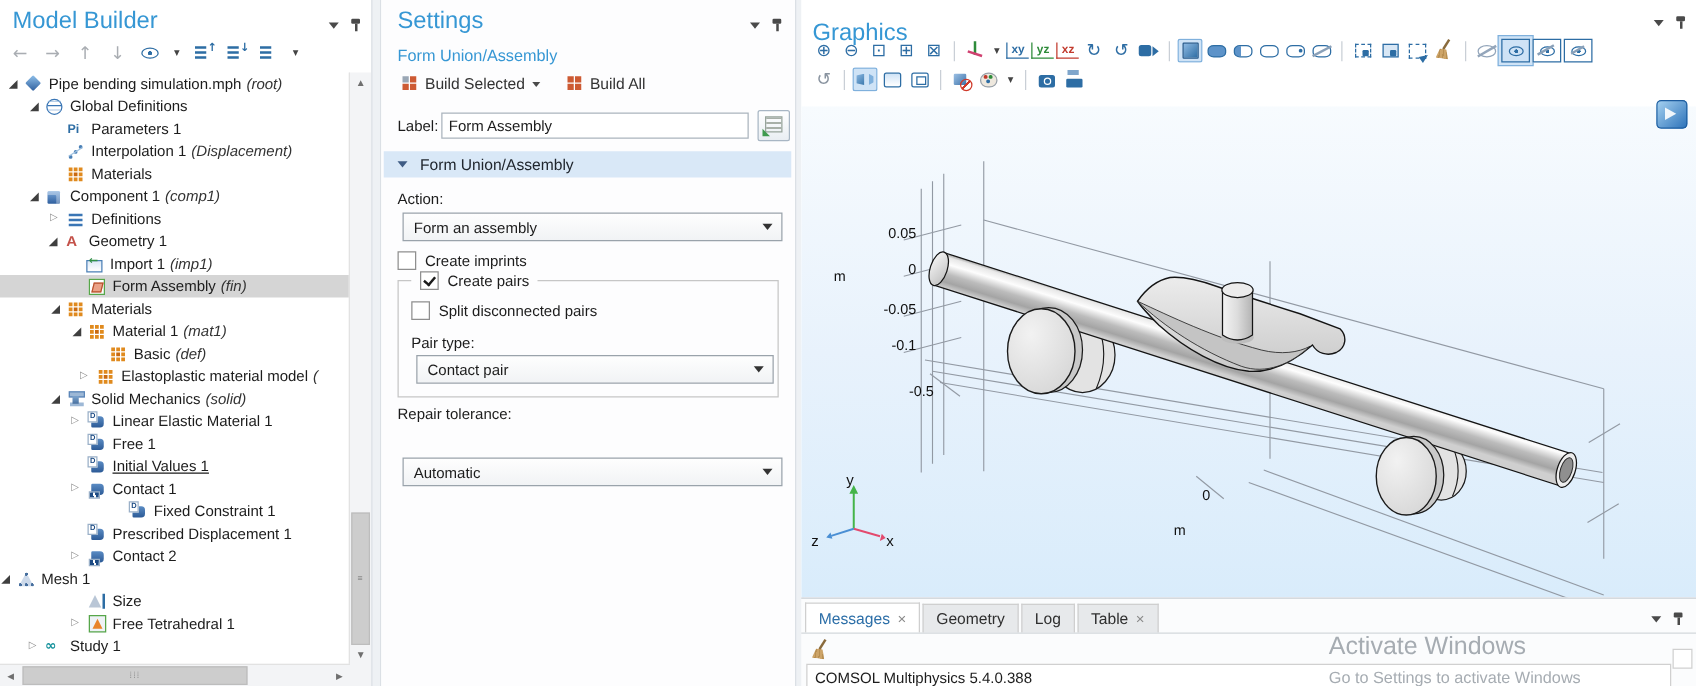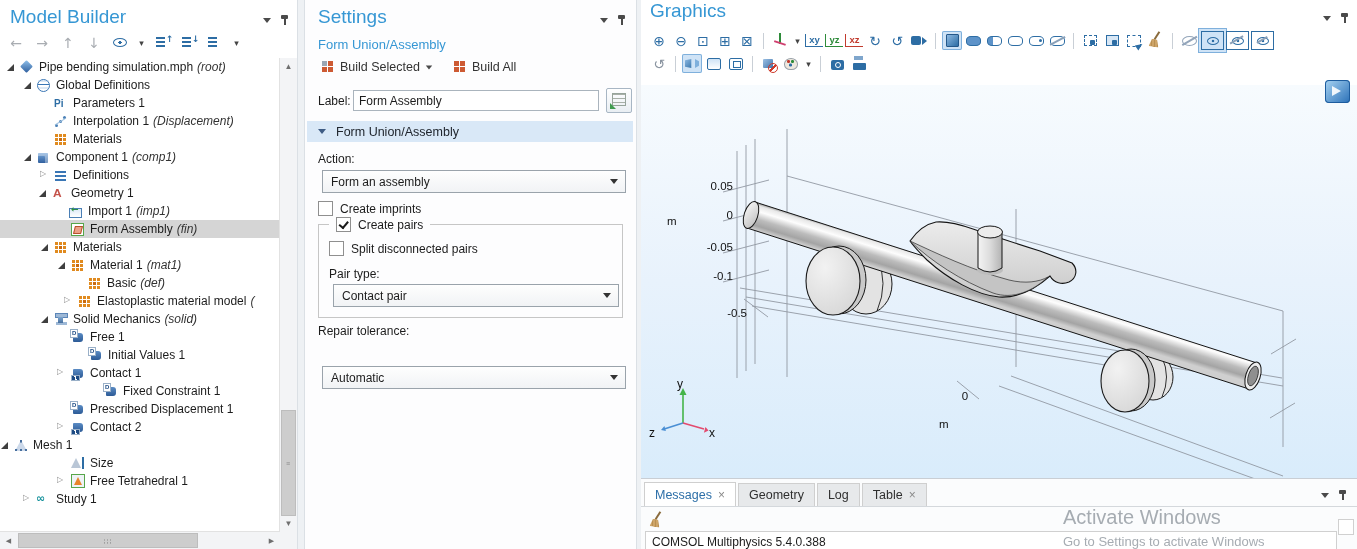--- a/index.html
+++ b/index.html
@@ -143,21 +143,21 @@
   .dropdown{position:relative;height:21px;border:1px solid #9aa3ab;background:linear-gradient(#fefefe,#f1f3f5);display:flex;align-items:center;padding:0 20px 0 8px;font-size:12px}
   .dropdown::after{content:"";position:absolute;right:7px;top:8px;border-left:4px solid transparent;border-right:4px solid transparent;border-top:5px solid #333}
   .cb{width:13px;height:13px;border:1px solid #8f8f8f;background:#fff;display:inline-block;position:relative;flex:none}
   .cb.on::before{content:"";position:absolute;left:2px;top:2.5px;width:7px;height:3.5px;border-left:2px solid #1b1b1b;border-bottom:2px solid #1b1b1b;transform:rotate(-50deg)}
   .cbrow{display:flex;align-items:center;gap:7px}
   .grp{left:13px;top:224px;width:303px;height:92px;border:1px solid #c6c6c6}
   .grp-legend{position:absolute;left:10px;top:-8px;background:#fdfdfe;padding:0 7px}
 
   
   #gfx{left:641px;top:0;width:716px;height:478px;background:#fff}
-  #gfx-head{left:9px;top:0}
+  #gfx-head{left:9px;top:16px}
   #gfx-ctrl{right:8px;top:12px}
   #g-row1{left:8px;top:31px;right:30px;display:flex;align-items:center;gap:2px}
   #g-row2{left:8px;top:54px;display:flex;align-items:center;gap:2px}
   #scene{left:0;top:85px;width:716px;height:393px}
   #gfx-corner{right:7px;top:80px;width:25px;height:23px;border-radius:4px;background:linear-gradient(135deg,#a9d4f2,#2a70b8);box-shadow:inset 0 0 0 1px #1d5c9e;position:absolute}
   #gfx-corner::before{content:"";position:absolute;left:7px;top:6px;border-left:9px solid #fff;border-top:5px solid transparent;border-bottom:5px solid transparent;opacity:.9}
 
   
   #msgs{left:641px;top:478px;width:716px;height:71px;background:#fbfcfd;border-top:1px solid #c9ced4}
   #mtabs{position:absolute;left:3px;top:3px;right:60px;height:24px;display:flex;align-items:flex-end;gap:2px}
@@ -277,25 +277,30 @@
           <span class="tlabel">Elastoplastic material model</span>
           <span class="tsuffix">(</span>
         </div>
         <div class="trow" style="padding-left: 40px; text-align: center;">
           <span class="tw open"></span>
           <span class="ticon i-solid"></span>
           <span class="tlabel">Solid Mechanics</span>
           <span class="tsuffix">(solid)</span>
         </div>
         <div class="trow" style="padding-left: 57px;">
+          <span class="tw closed"></span>
+          <span class="ticon i-node"></span>
+          <span class="tlabel">Linear Elastic Material 1</span>
+        </div>
+        <div class="trow" style="padding-left: 57px;">
           <span class="tw none"></span>
           <span class="ticon i-node"></span>
           <span class="tlabel">Free 1</span>
         </div>
-        <div class="trow" style="padding-left: 75px;">
+        <div class="trow" style="padding-left: 57px; text-decoration: underline;">
           <span class="tw none"></span>
           <span class="ticon i-node"></span>
           <span class="tlabel">Initial Values 1</span>
         </div>
         <div class="trow" style="padding-left: 57px;">
           <span class="tw closed"></span>
           <span class="ticon i-contact"></span>
           <span class="tlabel">Contact 1</span>
         </div>
         <div class="trow" style="padding-left: 90px;">

